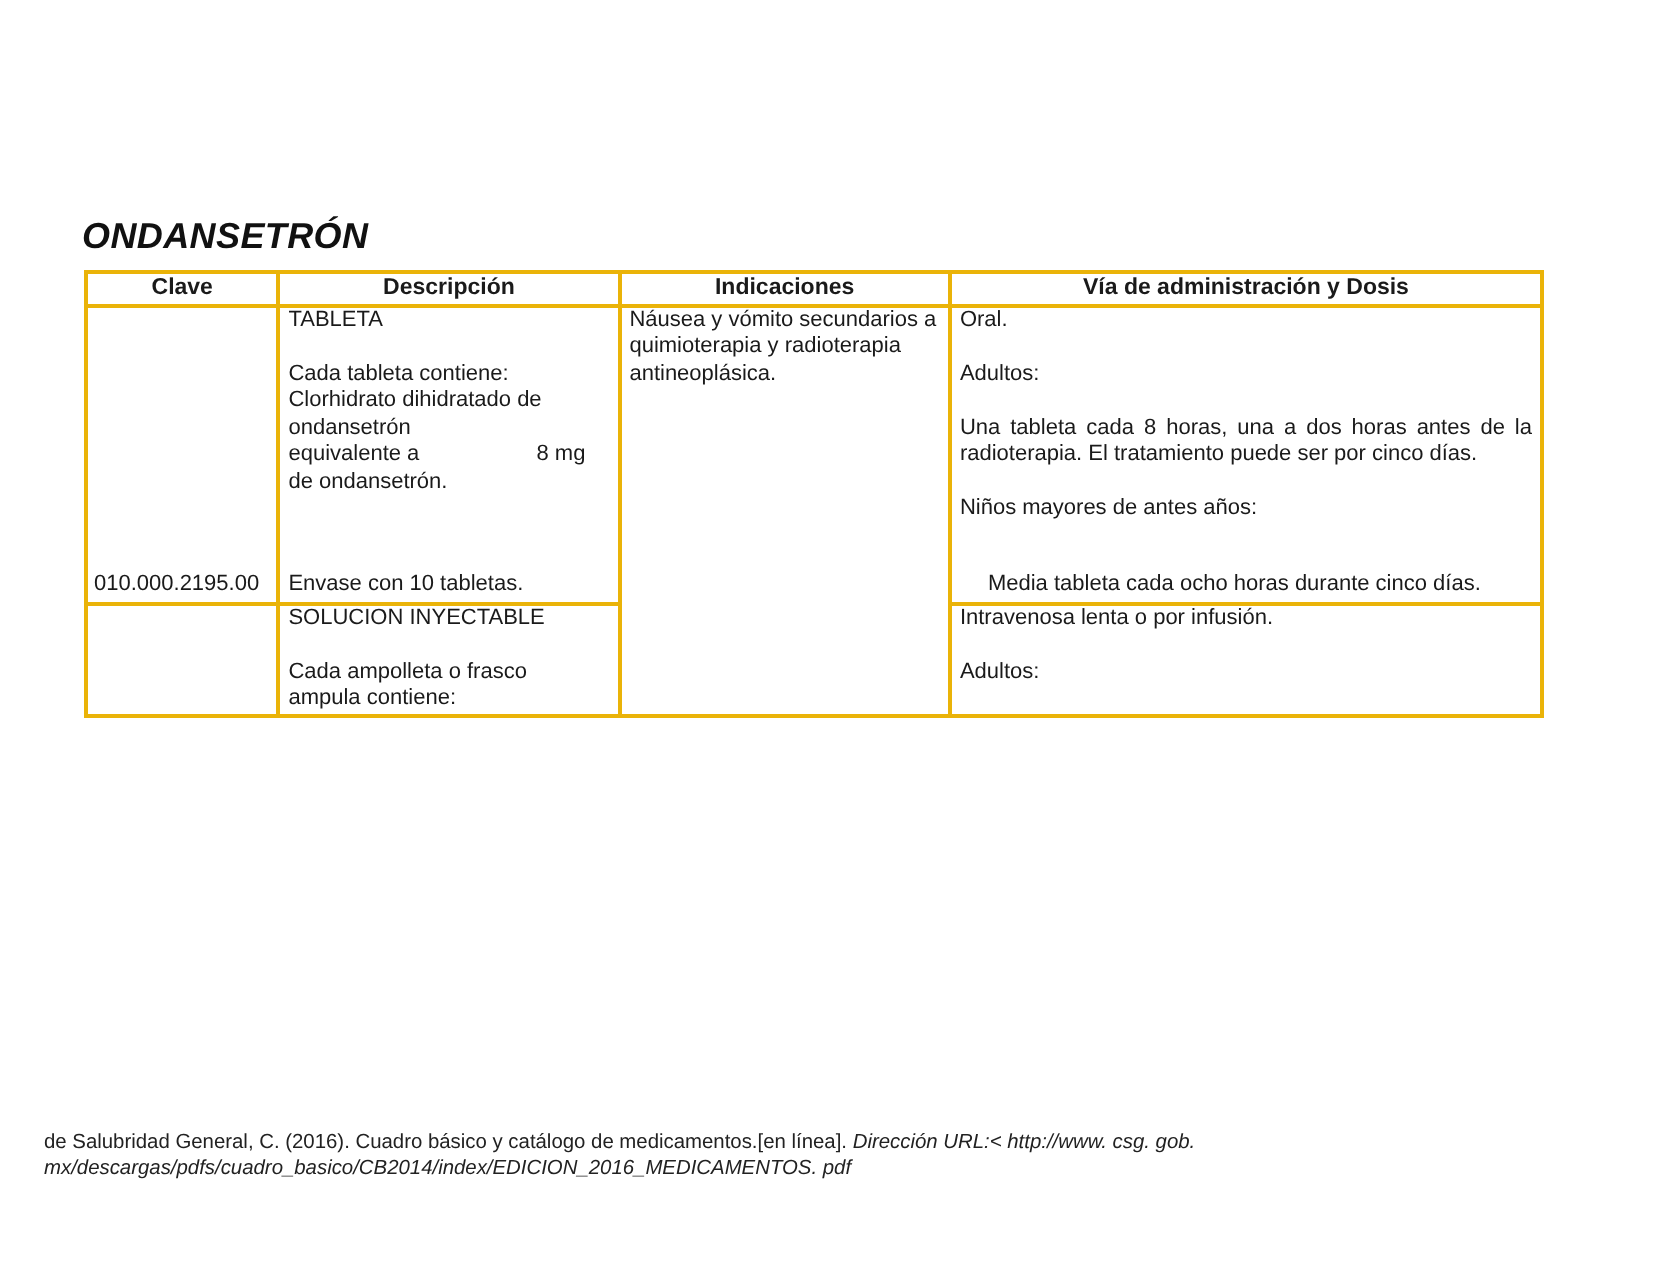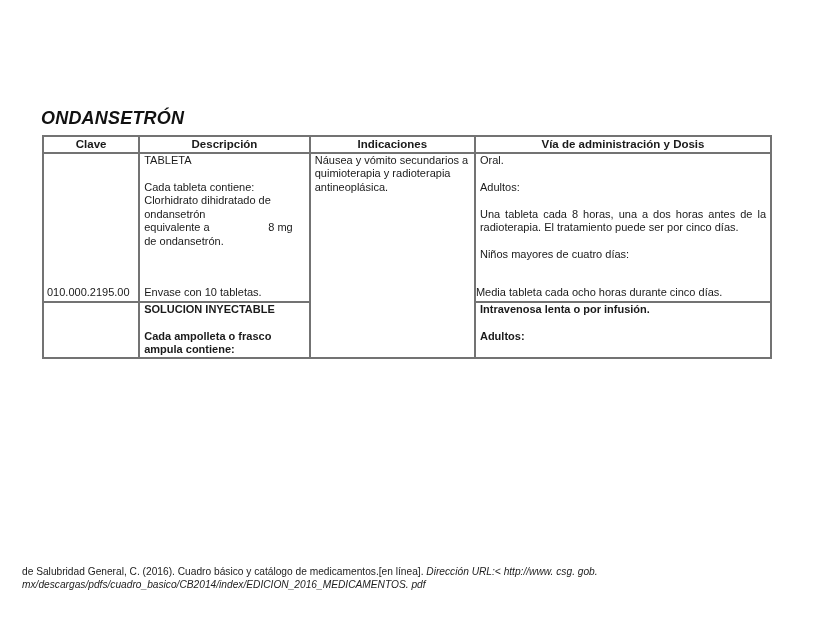--- a/index.html
+++ b/index.html
@@ -31,38 +31,38 @@
       position: absolute;
       left: 42px;
       top: 135px;
       width: 730px;
       border-collapse: collapse;
       table-layout: fixed;
       font-size: 11px;
       line-height: 13.5px;
     }
     .drug-table th, .drug-table td {
-      border: 2px solid #737373;
+      border: 2px solid #eab308;
       vertical-align: top;
       padding: 0 4px;
       text-align: left;
     }
     .drug-table th {
       font-weight: bold;
       text-align: center;
       height: 13px;
       padding: 1px 4px 0 4px;
       font-size: 11.5px;
     }
     .col-clave { width: 92px; }
     .col-desc { width: 163px; }
     .col-ind { width: 158px; }
     .col-via { width: 283px; }
     .row1 td { height: 147px; }
-    .row2 td { height: 53px; font-weight: bold; }
+    .row2 td { height: 53px; }
     .clave-cell {
       position: relative;
       padding: 0 18px !important;
     }
     .clave-code {
       position: absolute;
       left: 3px;
       bottom: 1px;
       white-space: nowrap;
     }
@@ -78,21 +78,21 @@
     .desc-bottom {
       position: absolute;
       left: 4px;
       bottom: 1px;
       white-space: nowrap;
     }
     .via-cell { position: relative; }
     .justify { text-align: justify; }
     .via-bottom {
       position: absolute;
-      left: 0;
+      left: 18px;
       bottom: 1px;
       white-space: nowrap;
     }
     .citation {
       position: absolute;
       left: 22px;
       top: 566px;
       font-size: 10.2px;
       line-height: 12.5px;
       color: #222;
@@ -141,21 +141,21 @@
       <td rowspan="2">
         <span class="blk">Náusea y vómito secundarios a quimioterapia y radioterapia antineoplásica.</span>
       </td>
       <td class="via-cell">
         <span class="blk">Oral.</span>
         <span class="gap"></span>
         <span class="blk">Adultos:</span>
         <span class="gap"></span>
         <span class="blk justify">Una tableta cada 8 horas, una a dos horas antes de la radioterapia. El tratamiento puede ser por cinco días.</span>
         <span class="gap"></span>
-        <span class="blk">Niños mayores de cuatro días:</span>
+        <span class="blk">Niños mayores de antes años:</span>
         <span class="via-bottom">Media tableta cada ocho horas durante cinco días.</span>
       </td>
     </tr>
     <tr class="row2">
       <td class="clave-cell">
         <span class="clave-code"></span>
       </td>
       <td class="desc-cell">
         <span class="blk">SOLUCION INYECTABLE</span>
         <span class="gap"></span>

